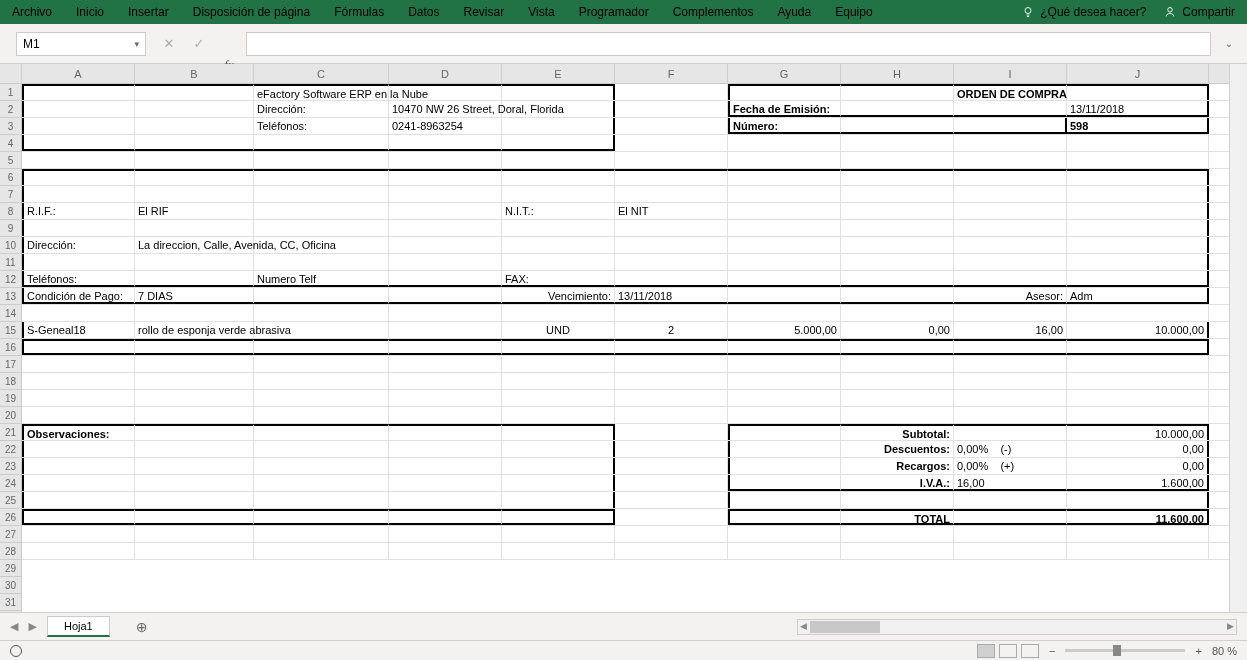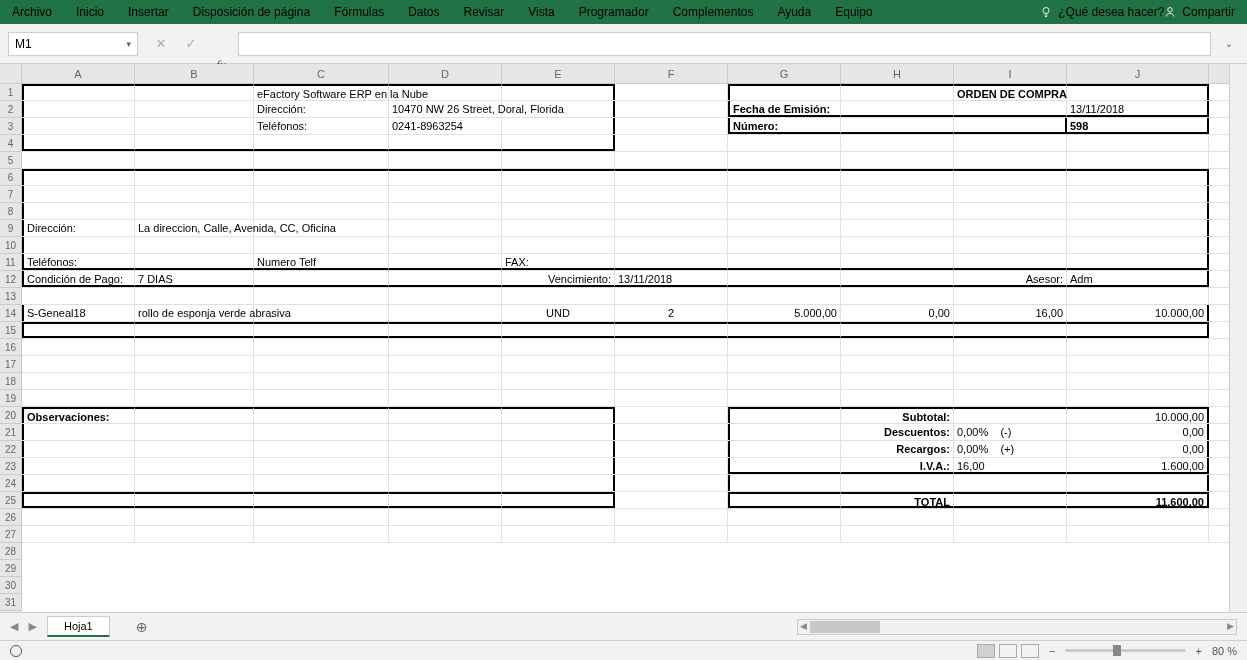--- a/index.html
+++ b/index.html
@@ -1,24 +1,24 @@
 <!DOCTYPE html>
 <html><head>
 <meta charset="utf-8">
 <style>
 * { box-sizing: border-box; margin: 0; padding: 0; }
 body { font-family: "Segoe UI", Tahoma, sans-serif; font-size: 12px; background: #fff; overflow: hidden; width: 1247px; height: 660px; position: relative; }
 .titlebar { background: #217346; height: 24px; display: flex; align-items: center; padding: 0 12px; color: #000000; justify-content: space-between; }
 .menu { display: flex; gap: 24px; font-size: 12px; }
 .menu span { cursor: pointer; }
-.titlebar-right { display: flex; align-items: center; }
+.titlebar-right { display: flex; gap: 18px; align-items: center; }
 .tell { display: flex; align-items: center; gap: 6px; }
 .lightbulb { width: 12px; height: 12px; }
 .share { display: flex; align-items: center; gap: 6px; }
-.namebox-row { background: #f3f2f1; height: 40px; display: flex; align-items: center; border-bottom: 1px solid #d0d0d0; }
+.namebox-row { background: #f3f2f1; height: 40px; display: flex; align-items: center; border-bottom: 1px solid #d0d0d0; padding-left: 8px; }
 .namebox { width: 130px; height: 24px; background: #fff; border: 1px solid #ccc; margin-left: 8px; padding: 2px 6px; font-size: 12px; display: flex; align-items: center; justify-content: space-between; }
 .nb-caret { font-size: 9px; color: #666; }
 .fx-area { display: flex; align-items: center; gap: 12px; margin-left: 14px; }
 .fx-btn { color: #aaa; font-size: 13px; width: 18px; text-align: center; }
 .fx-btn.fn { font-style: italic; color: #555; font-family: serif; margin-top: 42px; }
 .formula-input { flex: 1; height: 24px; background: #fff; border: 1px solid #ccc; margin-right: 8px; }
 .fb-caret { width: 20px; text-align: center; color: #666; font-size: 10px; margin-right: 8px; }
 .grid-area { position: relative; height: 548px; display: flex; }
 .row-headers { width: 22px; background: #e6e6e6; border-right: 1px solid #ccc; }
 .rh-corner { height: 20px; background: #e6e6e6; border-bottom: 1px solid #ccc; }
@@ -242,20 +242,32 @@
           <div class="cell cC"></div>
           <div class="cell cD"></div>
           <div class="cell cE"></div>
           <div class="cell cF"></div>
           <div class="cell cG"></div>
           <div class="cell cH"></div>
           <div class="cell cI"></div>
           <div class="cell cJ br"></div>
         </div>
 
+      <div class="row">
+        <div class="cell cA bl">R.I.F.:</div>
+        <div class="cell cB">El RIF</div>
+        <div class="cell cC"></div>
+          <div class="cell cD"></div>
+        <div class="cell cE">N.I.T.:</div>
+        <div class="cell cF">El NIT</div>
+        <div class="cell cG"></div>
+          <div class="cell cH"></div>
+          <div class="cell cI"></div>
+          <div class="cell cJ br"></div>
+      </div>
 
       <div class="row">
           <div class="cell cA bl"></div>
           <div class="cell cB"></div>
           <div class="cell cC"></div>
           <div class="cell cD"></div>
           <div class="cell cE"></div>
           <div class="cell cF"></div>
           <div class="cell cG"></div>
           <div class="cell cH"></div>

